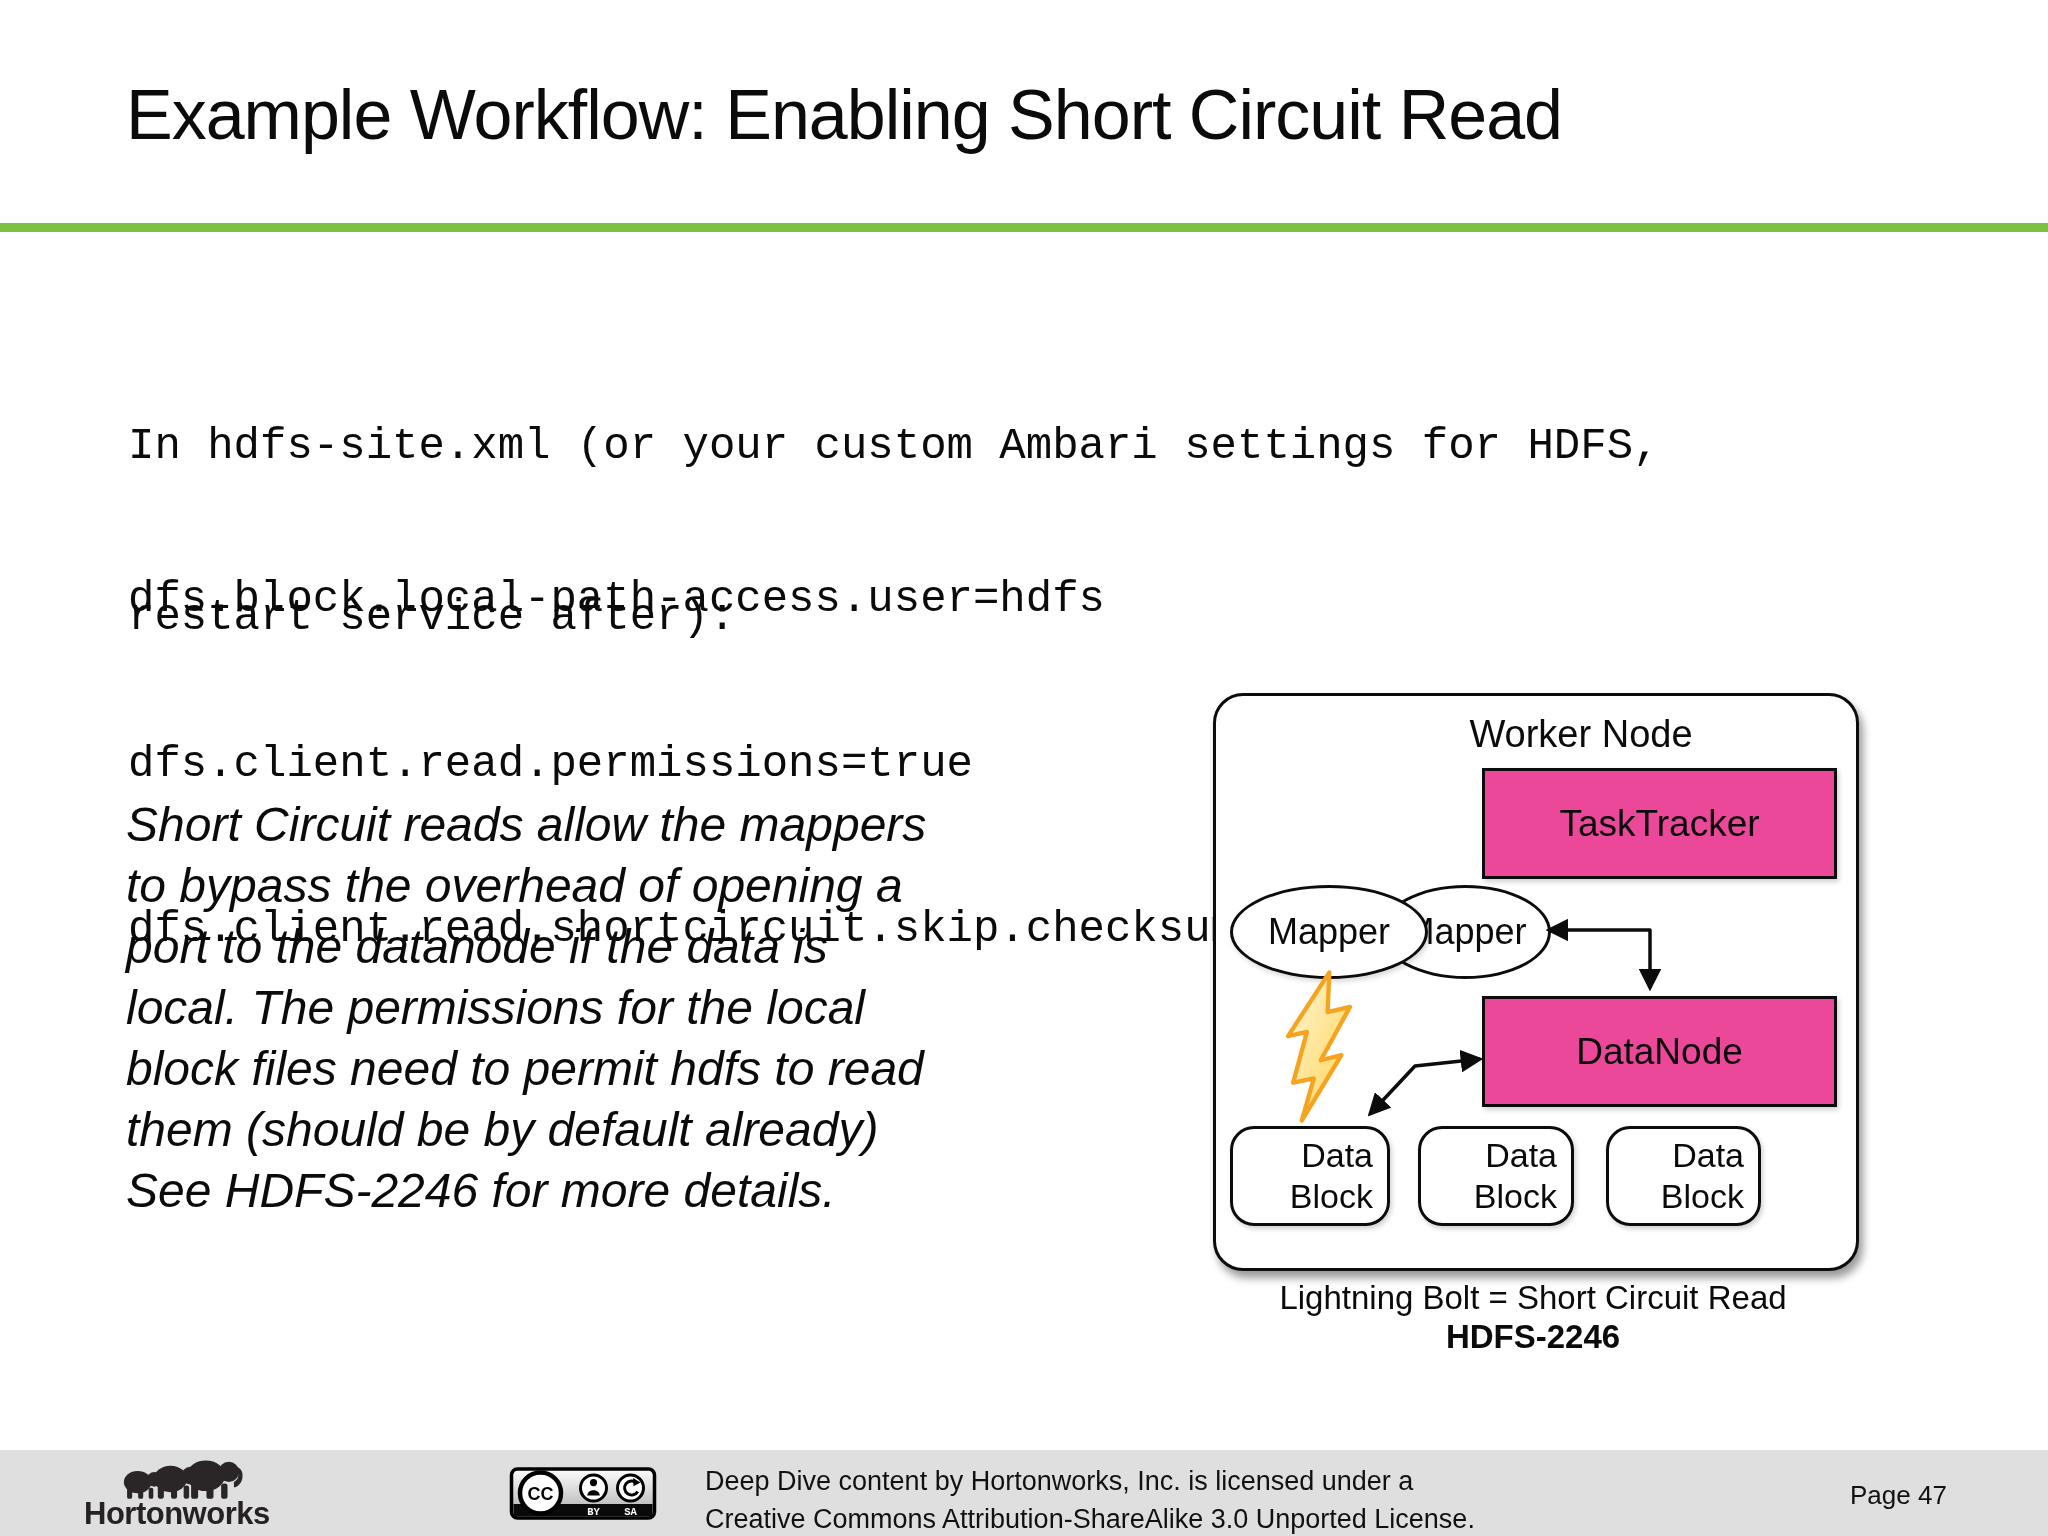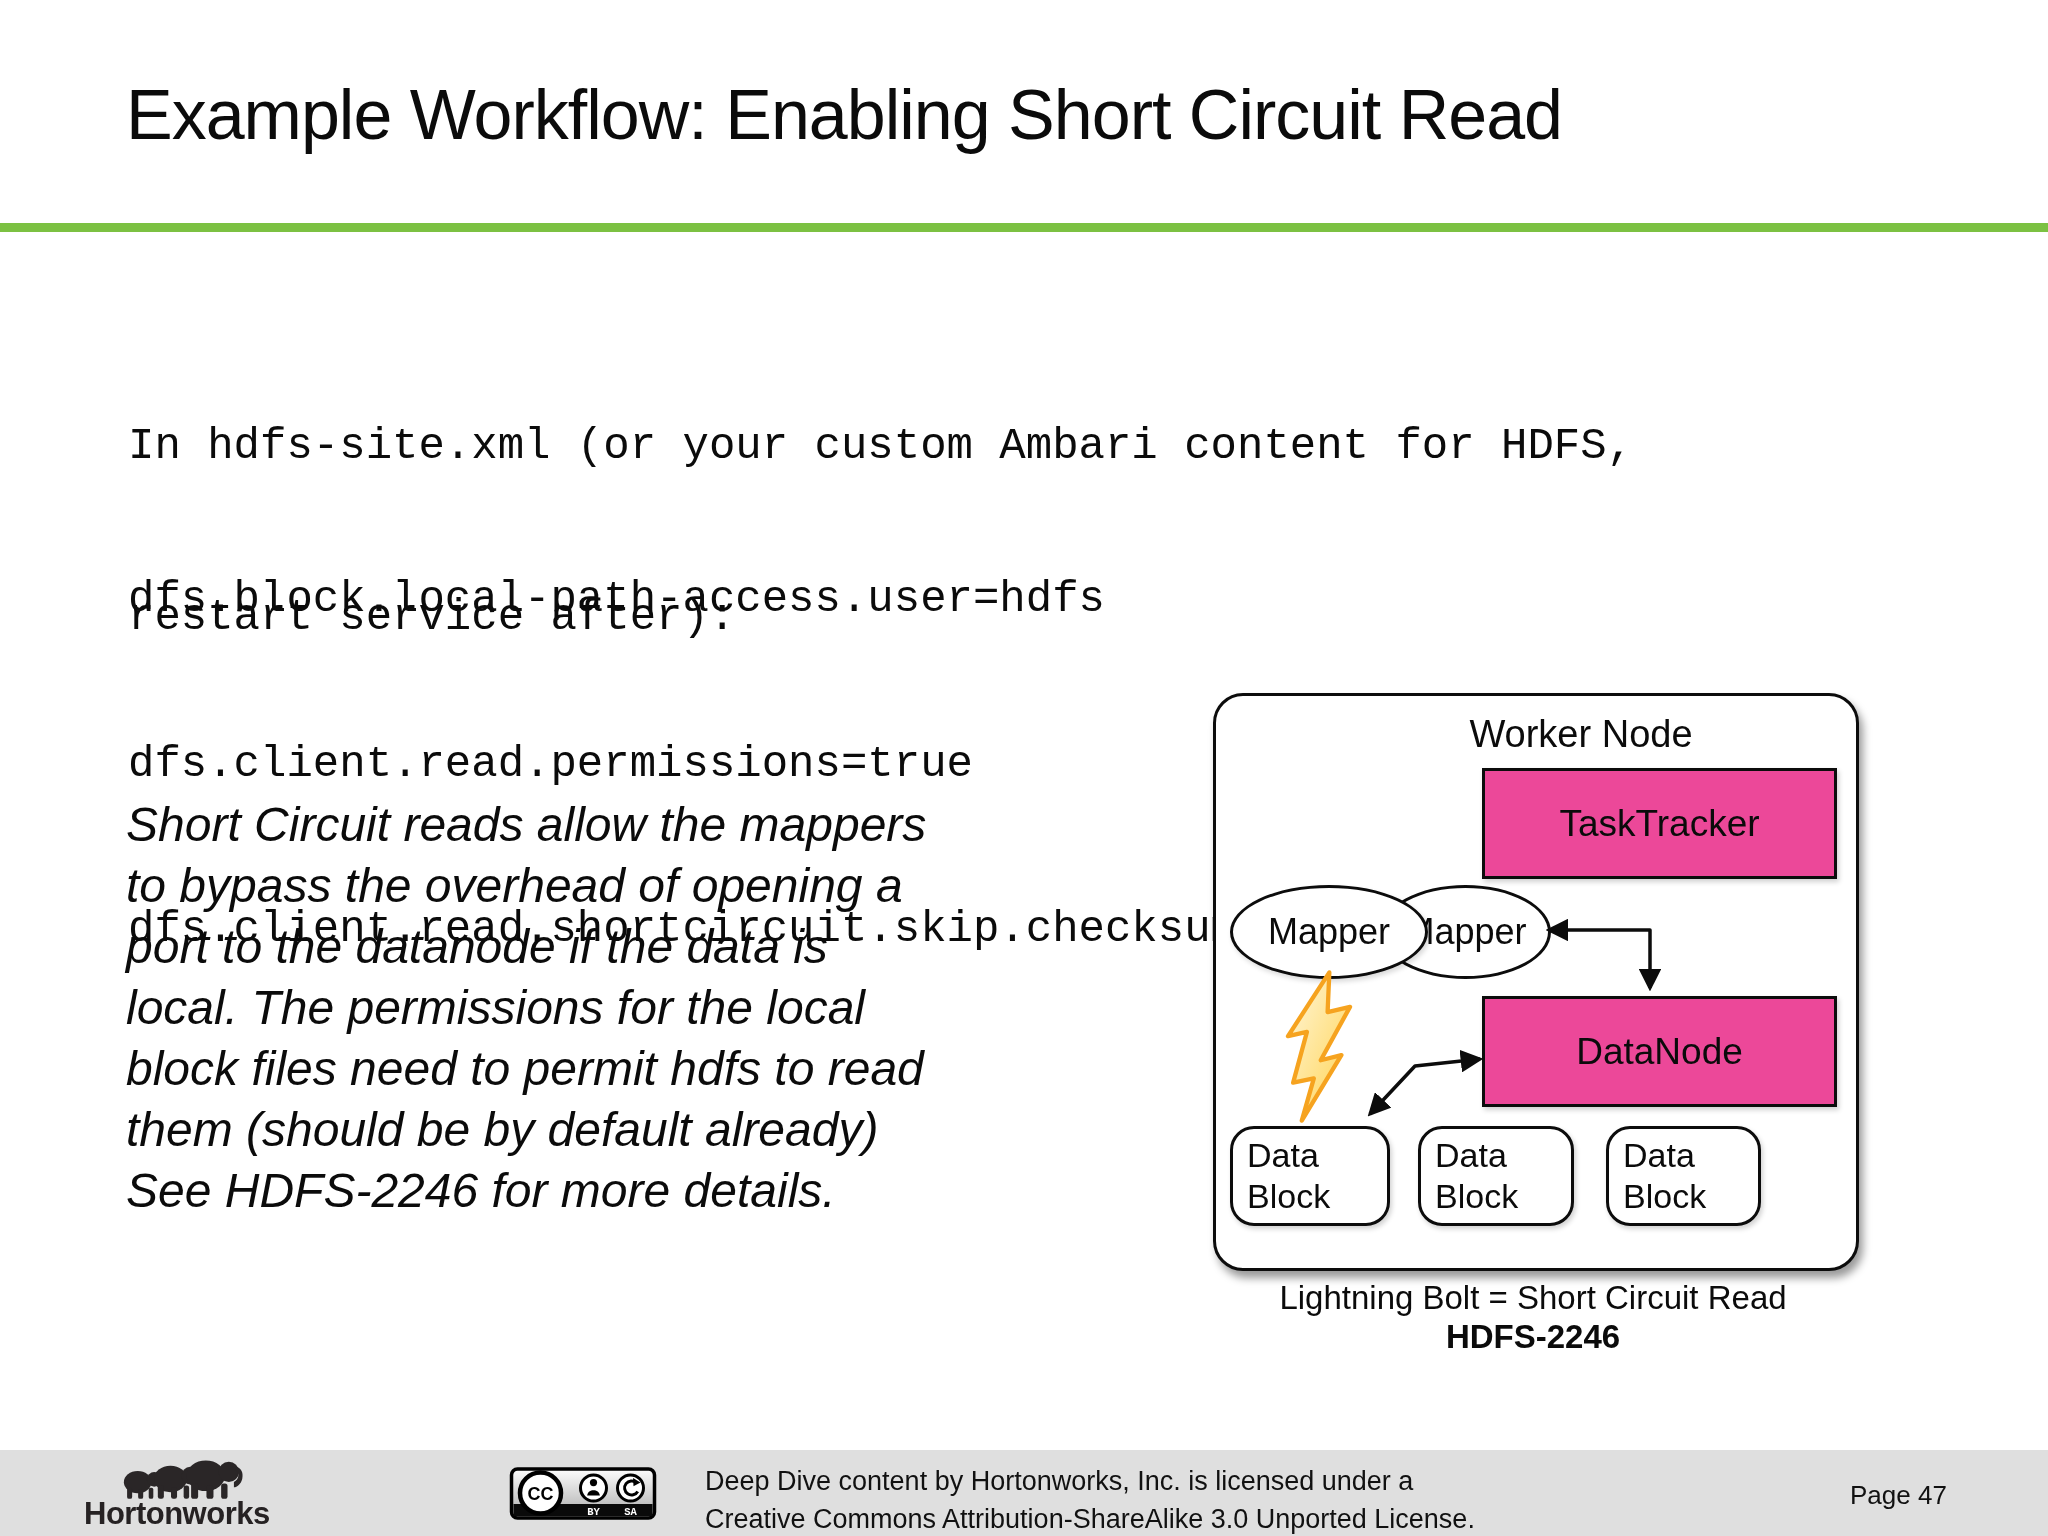--- a/index.html
+++ b/index.html
@@ -47,21 +47,21 @@
     background:#fff; border:3px solid #0c0c0c; border-radius:50%;
     display:flex; align-items:center; justify-content:center;
     font-size:36px; color:#0b0b0b;
   }
   .mapper-back { left:197px; top:200px; width:165px; height:88px; z-index:1; }
   .mapper-front{ left:47px;  top:200px; width:192px; height:88px; z-index:2;
     box-shadow:2px 3px 5px rgba(0,0,0,0.15); }
   .data-block{
     top:441px; height:100px; background:#fff; border:3px solid #0c0c0c;
     border-radius:24px; display:flex; align-items:center; justify-content:center;
-    text-align:left; font-size:34px; line-height:41px; color:#0b0b0b;
+    text-align:right; font-size:34px; line-height:41px; color:#0b0b0b;
     box-shadow:2px 3px 5px rgba(0,0,0,0.18); padding:0 14px; box-sizing:border-box;
   }
   .block-1{ left:47px;  width:160px; }
   .block-2{ left:235px; width:156px; }
   .block-3{ left:423px; width:155px; }
   .arrows{ left:0; top:0; width:700px; height:700px; z-index:3; pointer-events:none; }
   .bolt{ left:92px; top:284px; width:88px; height:155px; z-index:4; }
   .diag-caption{ left:30px; width:640px; text-align:center; font-size:33px;
     color:#0b0b0b; }
   .cap1{ top:594px; }
@@ -80,21 +80,21 @@
 </style>
 </head>
 <body>
 
 <div class="slide">
 
   <div class="abs title">Example Workflow: Enabling Short Circuit Read</div>
   <div class="abs green-rule"></div>
 
   <div class="abs code code-intro">
-    <div>In hdfs-site.xml (or your custom Ambari content for HDFS,</div>
+    <div>In hdfs-site.xml (or your custom Ambari settings for HDFS,</div>
     <div>restart service after):</div>
   </div>
   <div class="abs code code-props">
     <div>dfs.block.local-path-access.user=hdfs</div>
     <div>dfs.client.read.permissions=true</div>
     <div>dfs.client.read.shortcircuit.skip.checksum=false</div>
   </div>
 
   <div class="abs body-text">
     <div>Short Circuit reads allow the mappers</div>

